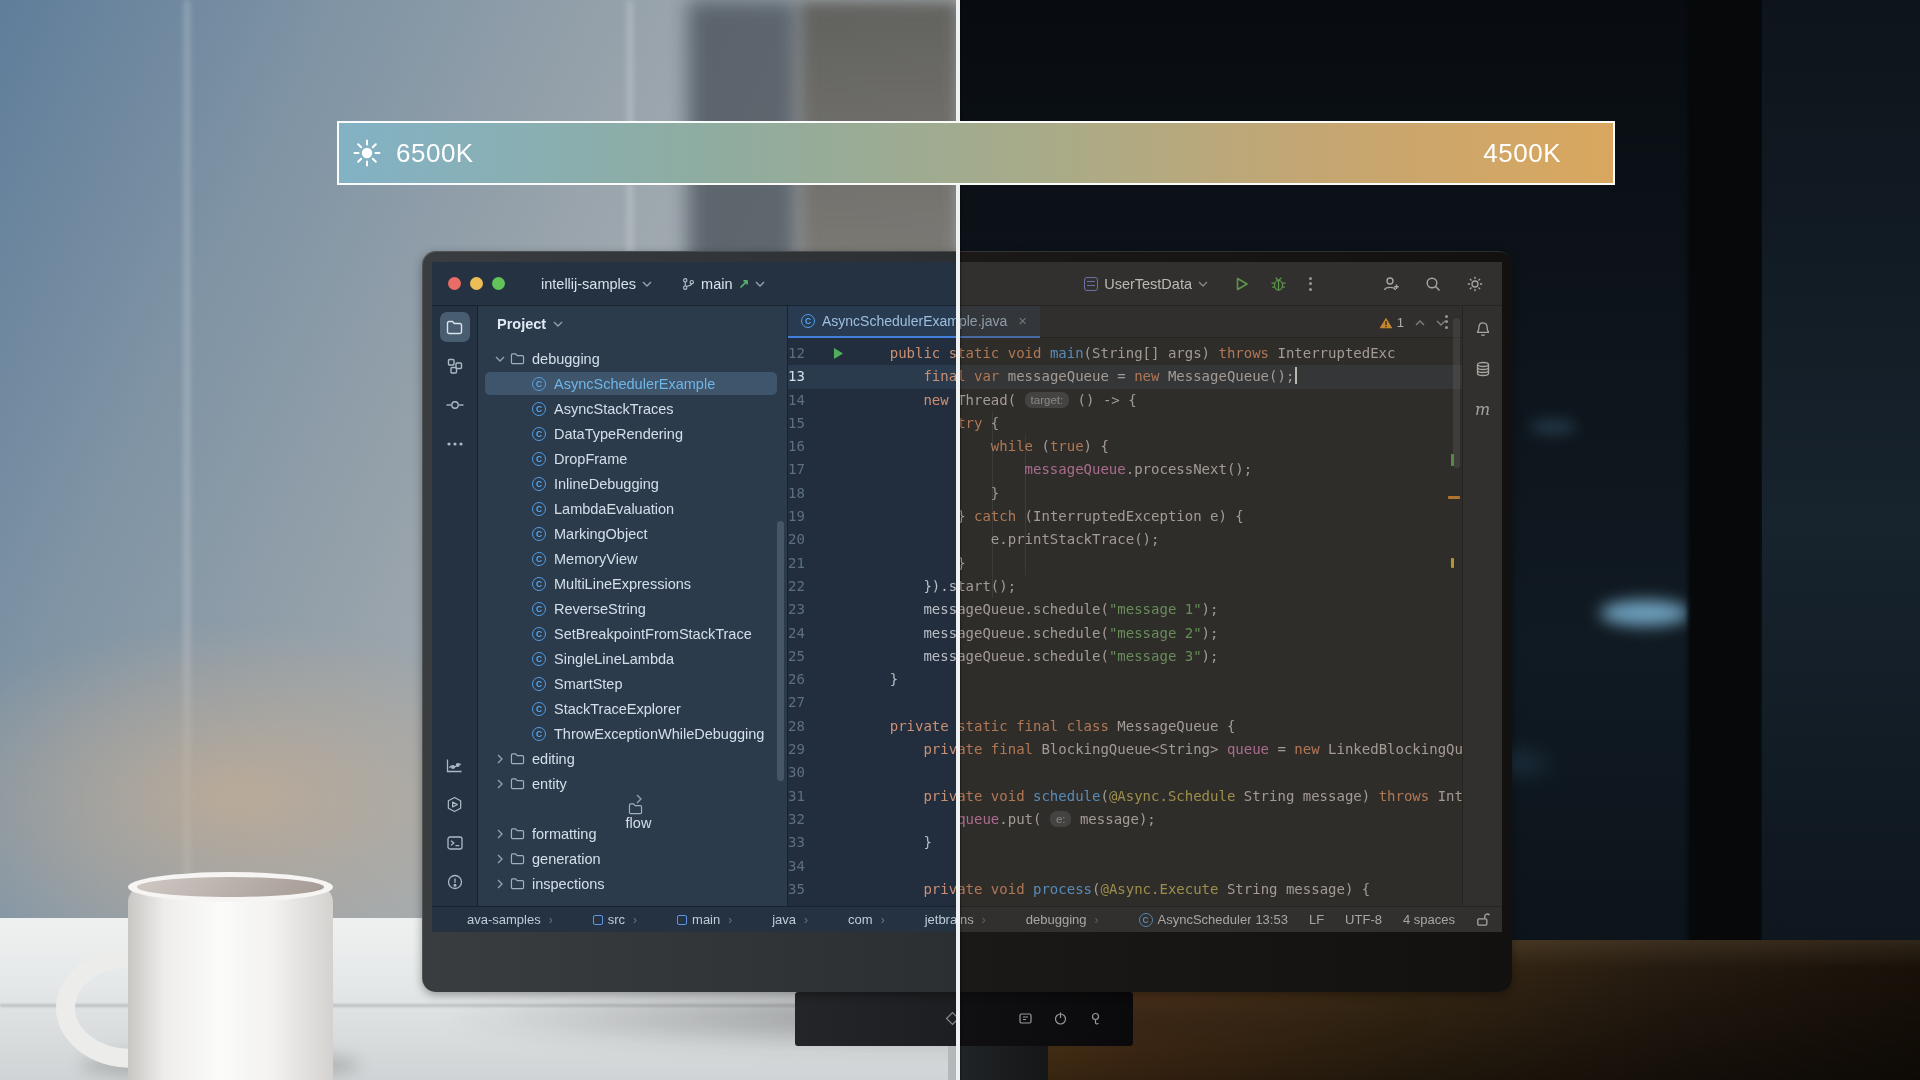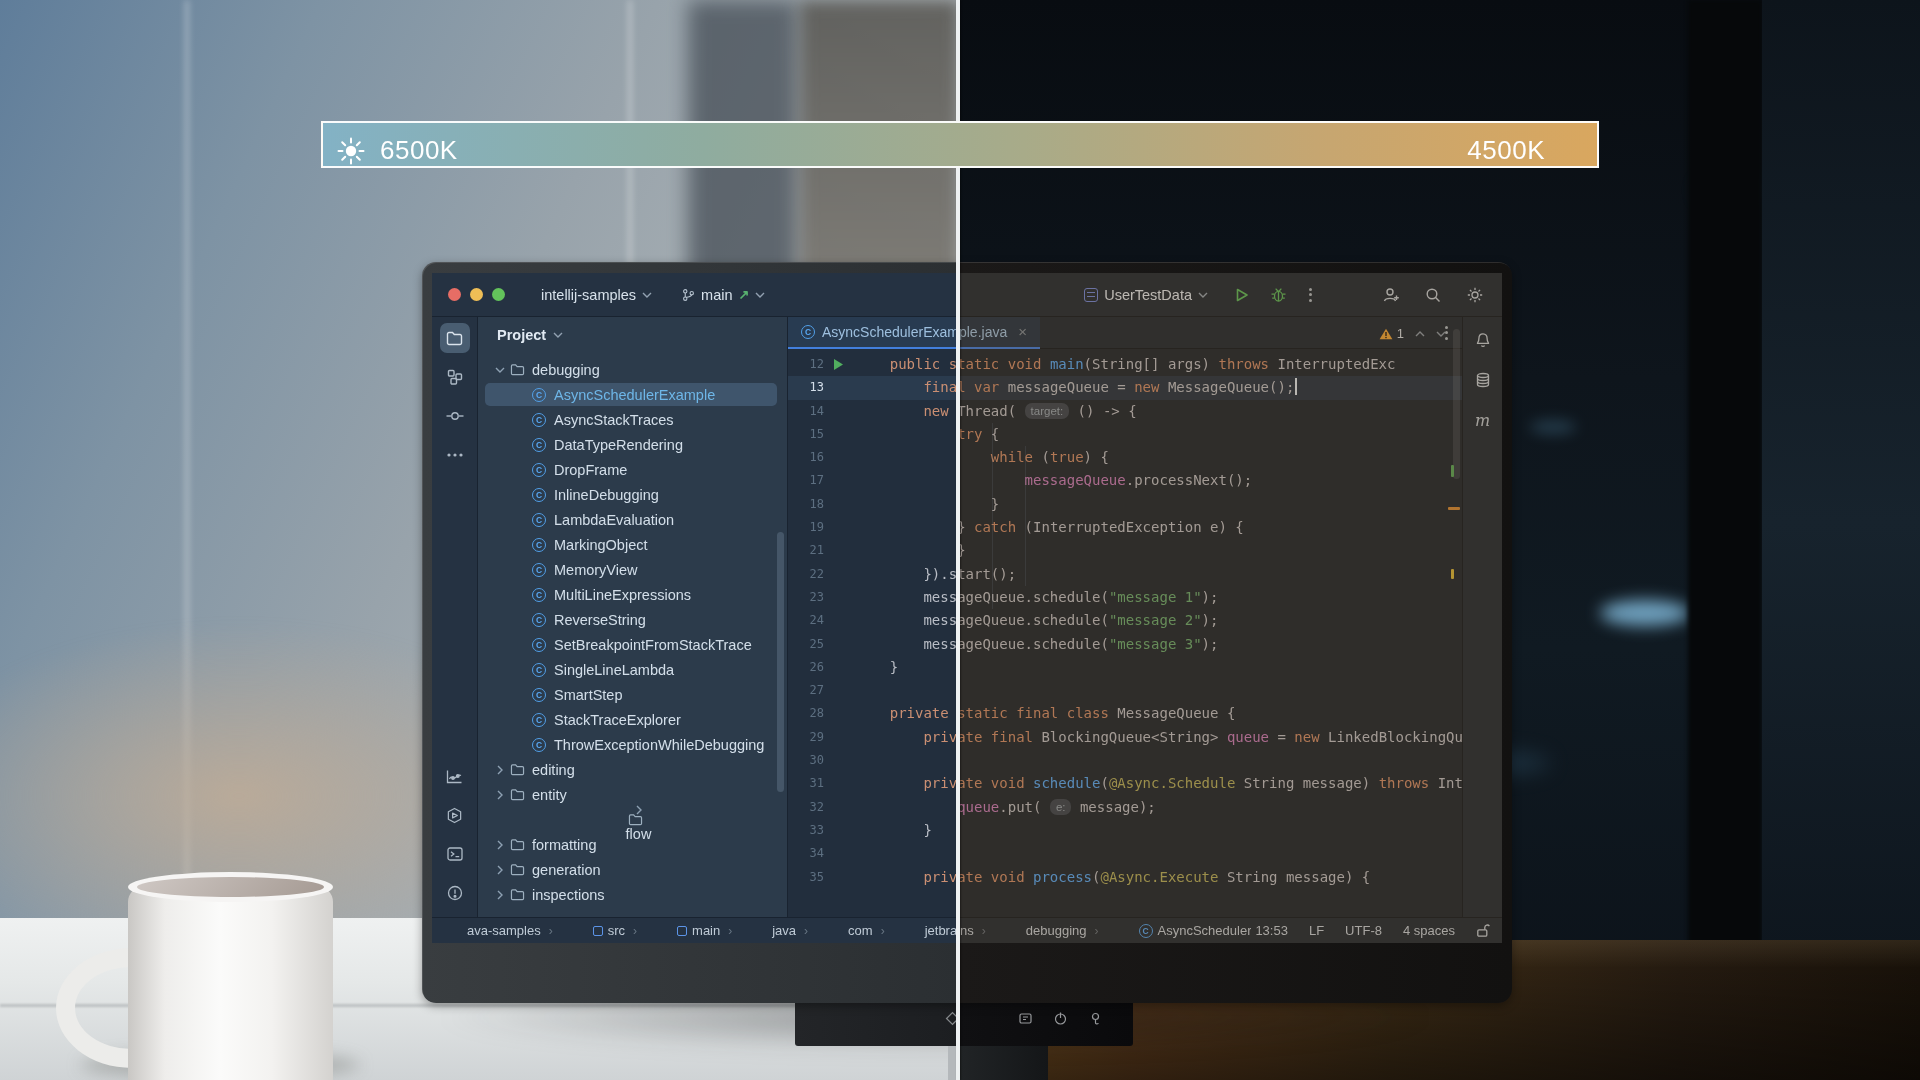--- a/index.html
+++ b/index.html
@@ -42,21 +42,21 @@
   .mug-handle { position:absolute; left:56px; top:948px; width:152px; height:120px;
     border:19px solid #ececea; border-radius:50%; }
   .mug-body { position:absolute; left:128px; top:886px; width:205px; height:194px;
     background:linear-gradient(90deg,#c9c7c4 0%,#eeedeb 18%,#fbfbfa 45%,#f3f2f0 70%,#d4d2cf 100%);
     border-radius:16px 16px 0 0; }
   .mug-rim { position:absolute; left:128px; top:872px; width:205px; height:30px; border-radius:50%; background:#f6f5f4; }
   .mug-rim::after { content:''; position:absolute; left:9px; right:9px; top:5px; bottom:5px; border-radius:50%;
     background:linear-gradient(135deg,#cfc8c4,#a59a93); }
 
   
-  .monitor { position:absolute; left:422px; top:262px; width:1090px; height:741px; border-radius:14px; z-index:10;
+  .monitor { position:absolute; left:422px; top:251px; width:1090px; height:741px; border-radius:14px; z-index:10;
     background:linear-gradient(90deg,#393d40 0%,#2b2f32 49.36%,#1b1918 49.36%,#121110 100%);
     box-shadow:0 3px 10px rgba(0,0,0,.35), inset 1px 1px 0 rgba(255,255,255,.12); }
   .chin { position:absolute; left:0; bottom:0; width:1090px; height:60px; border-radius:0 0 14px 14px; overflow:hidden;
     background:linear-gradient(90deg,#5a5e61 0%,#464a4d 49.36%,#282522 49.36%,#1c1a18 100%); }
   .chin .ridges { position:absolute; inset:0;
     background:repeating-linear-gradient(180deg, rgba(0,0,0,.35) 0 1.5px, transparent 1.5px 5.5px); }
   .brand { position:absolute; left:0; right:0; top:7px; text-align:center; font-size:15px; font-weight:bold;
     color:#808488; letter-spacing:1px; }
   .hub { position:absolute; left:795px; top:992px; width:338px; height:54px; border-radius:3px; z-index:9;
     background:linear-gradient(90deg,#232528 0%,#1c1e21 48.8%,#101012 48.8%,#0a0a0c 100%);
@@ -110,21 +110,21 @@
   .tabbar { height:32px; background:#1f2b37; border-bottom:1px solid #131c26; display:flex; align-items:center; }
   .tab { height:32px; display:flex; align-items:center; gap:7px; padding:0 13px; background:rgba(64,125,200,.13);
     border-bottom:2.5px solid #3f7ddd; color:#9fc0de; font-size:14px; }
   .tab .close { color:#7e8b98; font-size:15px; margin-left:4px; }
   .tab-kebab { margin-left:auto; margin-right:14px; }
 
   .code { position:absolute; top:32px; left:0; right:0; bottom:0; overflow:hidden;
     font-family:"DejaVu Sans Mono", monospace; font-size:14px; padding-top:4px; }
   .cl { height:23.3px; position:relative; }
   .cl.cur::before { content:''; position:absolute; inset:0; background:rgba(88,128,175,.15); }
-  .ln { position:absolute; left:0; width:36px; text-align:right; color:#5b6c7c; font-size:12px; line-height:23.3px; }
+  .ln { position:absolute; left:0; width:36px; text-align:left; color:#5b6c7c; font-size:14px; line-height:23.3px; }
   .cl.cur .ln { color:#d9e2ea; }
   .run-ico { position:absolute; left:45px; top:5px; }
   .ct { display:block; margin-left:68px; line-height:23.3px; white-space:pre; color:#bcbec4; position:relative; }
   .tk-kw{color:#cf8e6d;} .tk-pl{color:#bcbec4;} .tk-meth{color:#56a8f5;} .tk-str{color:#6aab73;}
   .tk-fld{color:#c77dbb;} .tk-fldu{color:#c77dbb; } .tk-ann{color:#b3ae60;margin-top:24px;}
   .tk-inlay { display:inline-block; background:#3b4754; color:#96a4b1; border-radius:7px; padding:0 6px;
     font-size:11.5px; line-height:16px; font-family:"Liberation Sans",sans-serif; vertical-align:1px; }
   .caret { display:inline-block; width:2px; height:17px; background:#dbe5ed; vertical-align:-3px; margin-left:1px; }
   .guide { position:absolute; width:1px; background:rgba(165,195,225,.13); }
   .insp { position:absolute; top:9px; right:16px; display:flex; align-items:center; gap:11px; color:#97a4b1;
@@ -150,22 +150,22 @@
     justify-content:center; }
   .sb-right { display:flex; align-items:center; gap:21px; margin-left:4px; }
 
   .tint { position:absolute; top:0; height:670px; pointer-events:none; z-index:5; }
   .tint-cool { left:0; width:528px; background:rgba(130,185,240,.05); }
   .tint-warm { left:528px; width:542px; background:rgba(96,58,20,.27); }
 
   
   .divider { position:absolute; left:956px; top:0; width:4px; height:1080px; background:#eef1f2; z-index:20;
     box-shadow:1px 0 2px rgba(0,0,0,.4); }
-  .banner { position:absolute; left:321px; top:121px; width:1278px; height:47px; z-index:30; display:flex;
-    align-items:flex-end; border:2px solid rgba(255,255,255,.95); color:#fff;
+  .banner { position:absolute; left:337px; top:121px; width:1278px; height:64px; z-index:30; display:flex;
+    align-items:center; border:2px solid rgba(255,255,255,.95); color:#fff;
     background:linear-gradient(90deg,#83b2c5 0%,#8fac9f 30%,#a8ab89 55%,#c6a671 78%,#d9a75f 100%); }
   .banner-label { font-size:26px; letter-spacing:.5px; }
   .banner .day { margin-left:14px; }
   .banner .flex { flex:1; }
   .banner .sun { margin-left:13px; display:flex; }
   .banner .moon { margin:0 13px; display:flex; }
   svg { display:block; }
 </style>
 </head>
 <body>
@@ -605,20 +605,24 @@
                 <span class="ln">17</span>
                 <span class="ct"><span class="tk-pl">                    </span><span class="tk-fldu">messageQueue</span><span class="tk-pl">.processNext();</span></span>
               </div>
               <div class="cl">
                 <span class="ln">18</span>
                 <span class="ct"><span class="tk-pl">                }</span></span>
               </div>
               <div class="cl">
                 <span class="ln">19</span>
                 <span class="ct"><span class="tk-pl">            } </span><span class="tk-kw">catch</span><span class="tk-pl"> (InterruptedException e) {</span></span>
+              </div>
+              <div class="cl">
+                <span class="ln">20</span>
+                <span class="ct"><span class="tk-pl">                e.printStackTrace();</span></span>
               </div>
               <div class="cl">
                 <span class="ln">21</span>
                 <span class="ct"><span class="tk-pl">            }</span></span>
               </div>
               <div class="cl">
                 <span class="ln">22</span>
                 <span class="ct"><span class="tk-pl">        }).start();</span></span>
               </div>
               <div class="cl">

